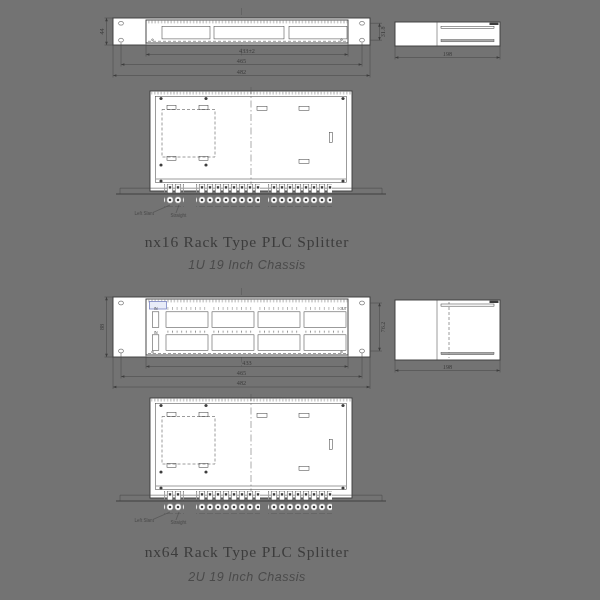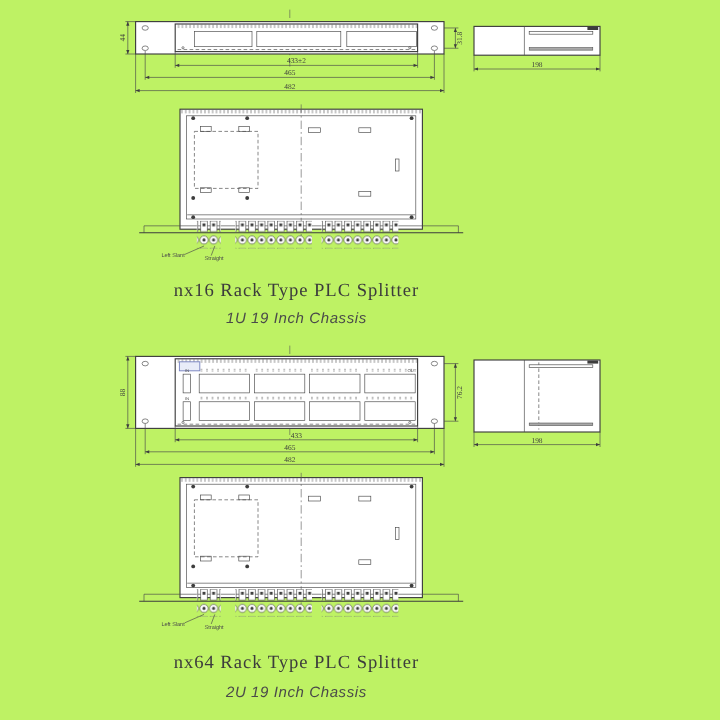--- a/index.html
+++ b/index.html
@@ -1,16 +1,16 @@
 <!DOCTYPE html>
 <html><head>
 <meta charset="utf-8">
 <style>
   html,body{margin:0;padding:0;background:#fff;}
-  #canvas{width:600px;height:600px;position:relative;background:#bef264;font-family:"Liberation Sans",sans-serif;}
+  #canvas{width:600px;height:600px;position:relative;background:#737373;font-family:"Liberation Sans",sans-serif;}
   .ln{stroke:#3d3d3d;stroke-width:0.95;fill:none;}
   .lnf{stroke:#3d3d3d;stroke-width:0.95;fill:#fff;}
   .lnthin{stroke:#4a4a4a;stroke-width:0.55;fill:none;}
   .lnthinf{stroke:#4a4a4a;stroke-width:0.55;fill:#fff;}
   .dim{stroke:#4a4a4a;stroke-width:0.55;fill:none;}
   .dash{stroke-dasharray:3 2;}
   .dashdot{stroke:#555;stroke-width:0.5;fill:none;stroke-dasharray:7 2.5 1.5 2.5;}
   .scr{fill:#3d3d3d;stroke:none;}
   .grayfill{fill:#a9a9a9;stroke:#4a4a4a;stroke-width:0.45;}
   .dimtxt{font-family:"Liberation Serif",serif;font-size:6.2px;fill:#3d3d3d;}

